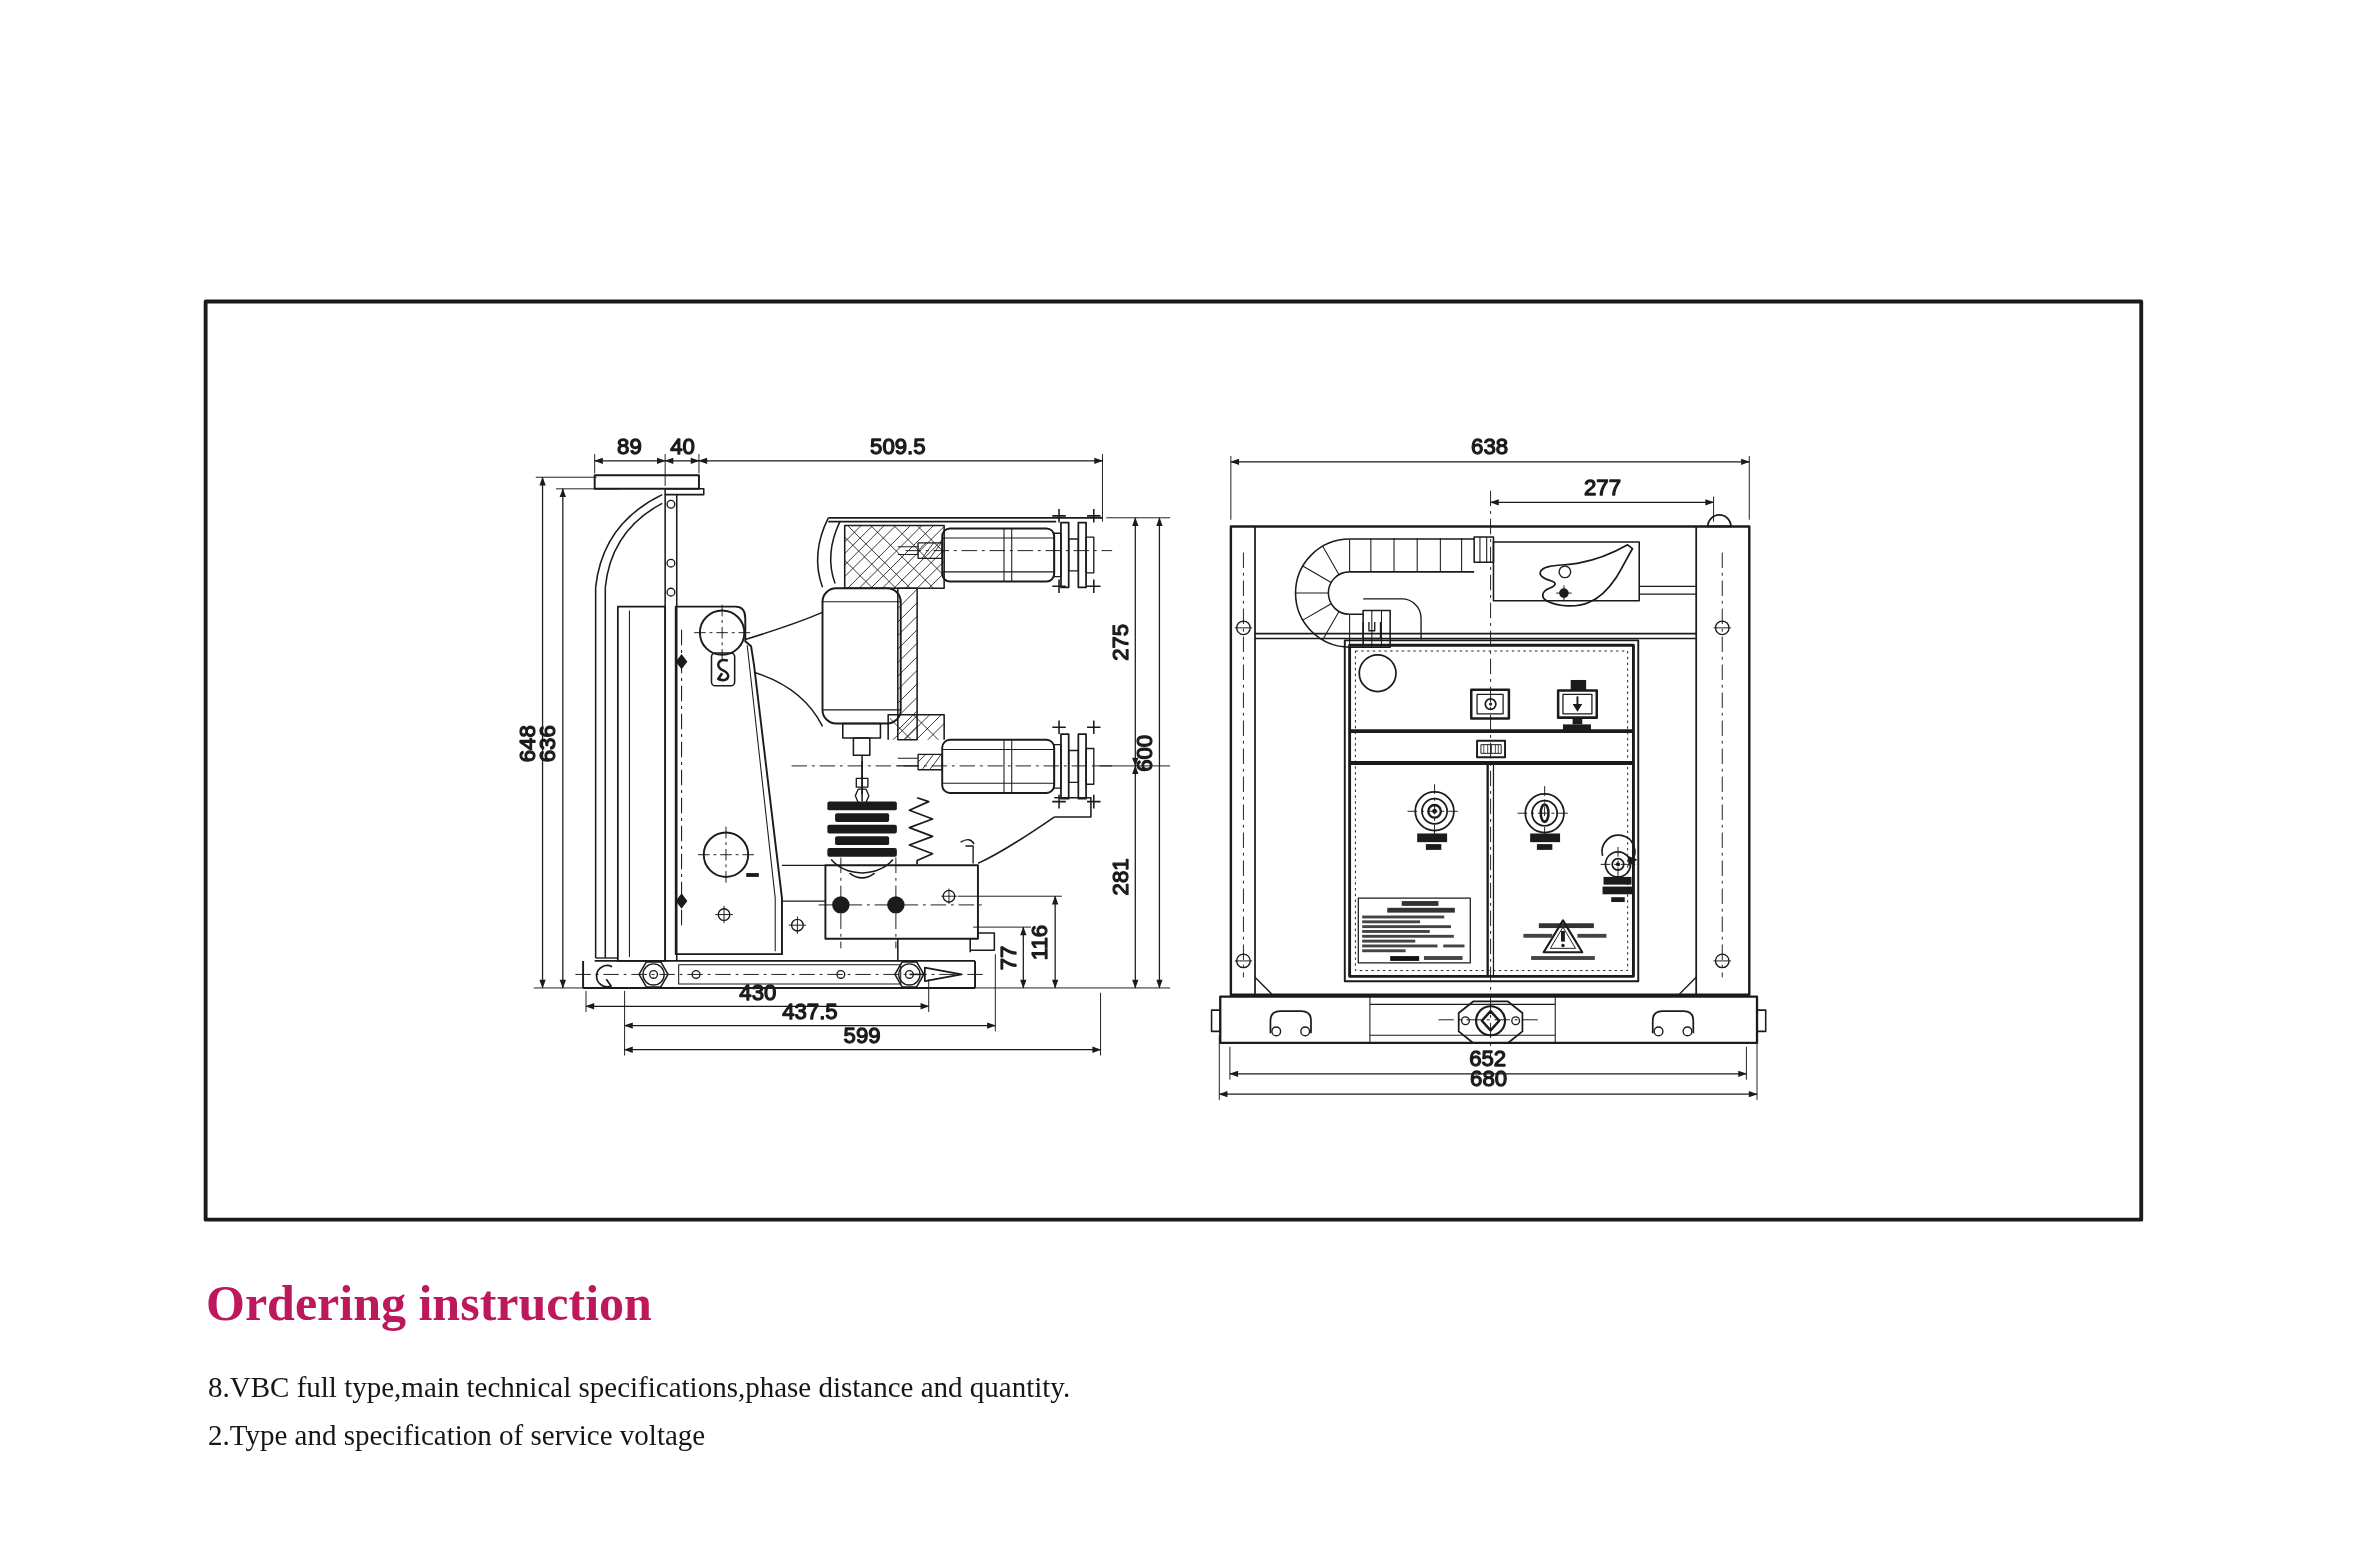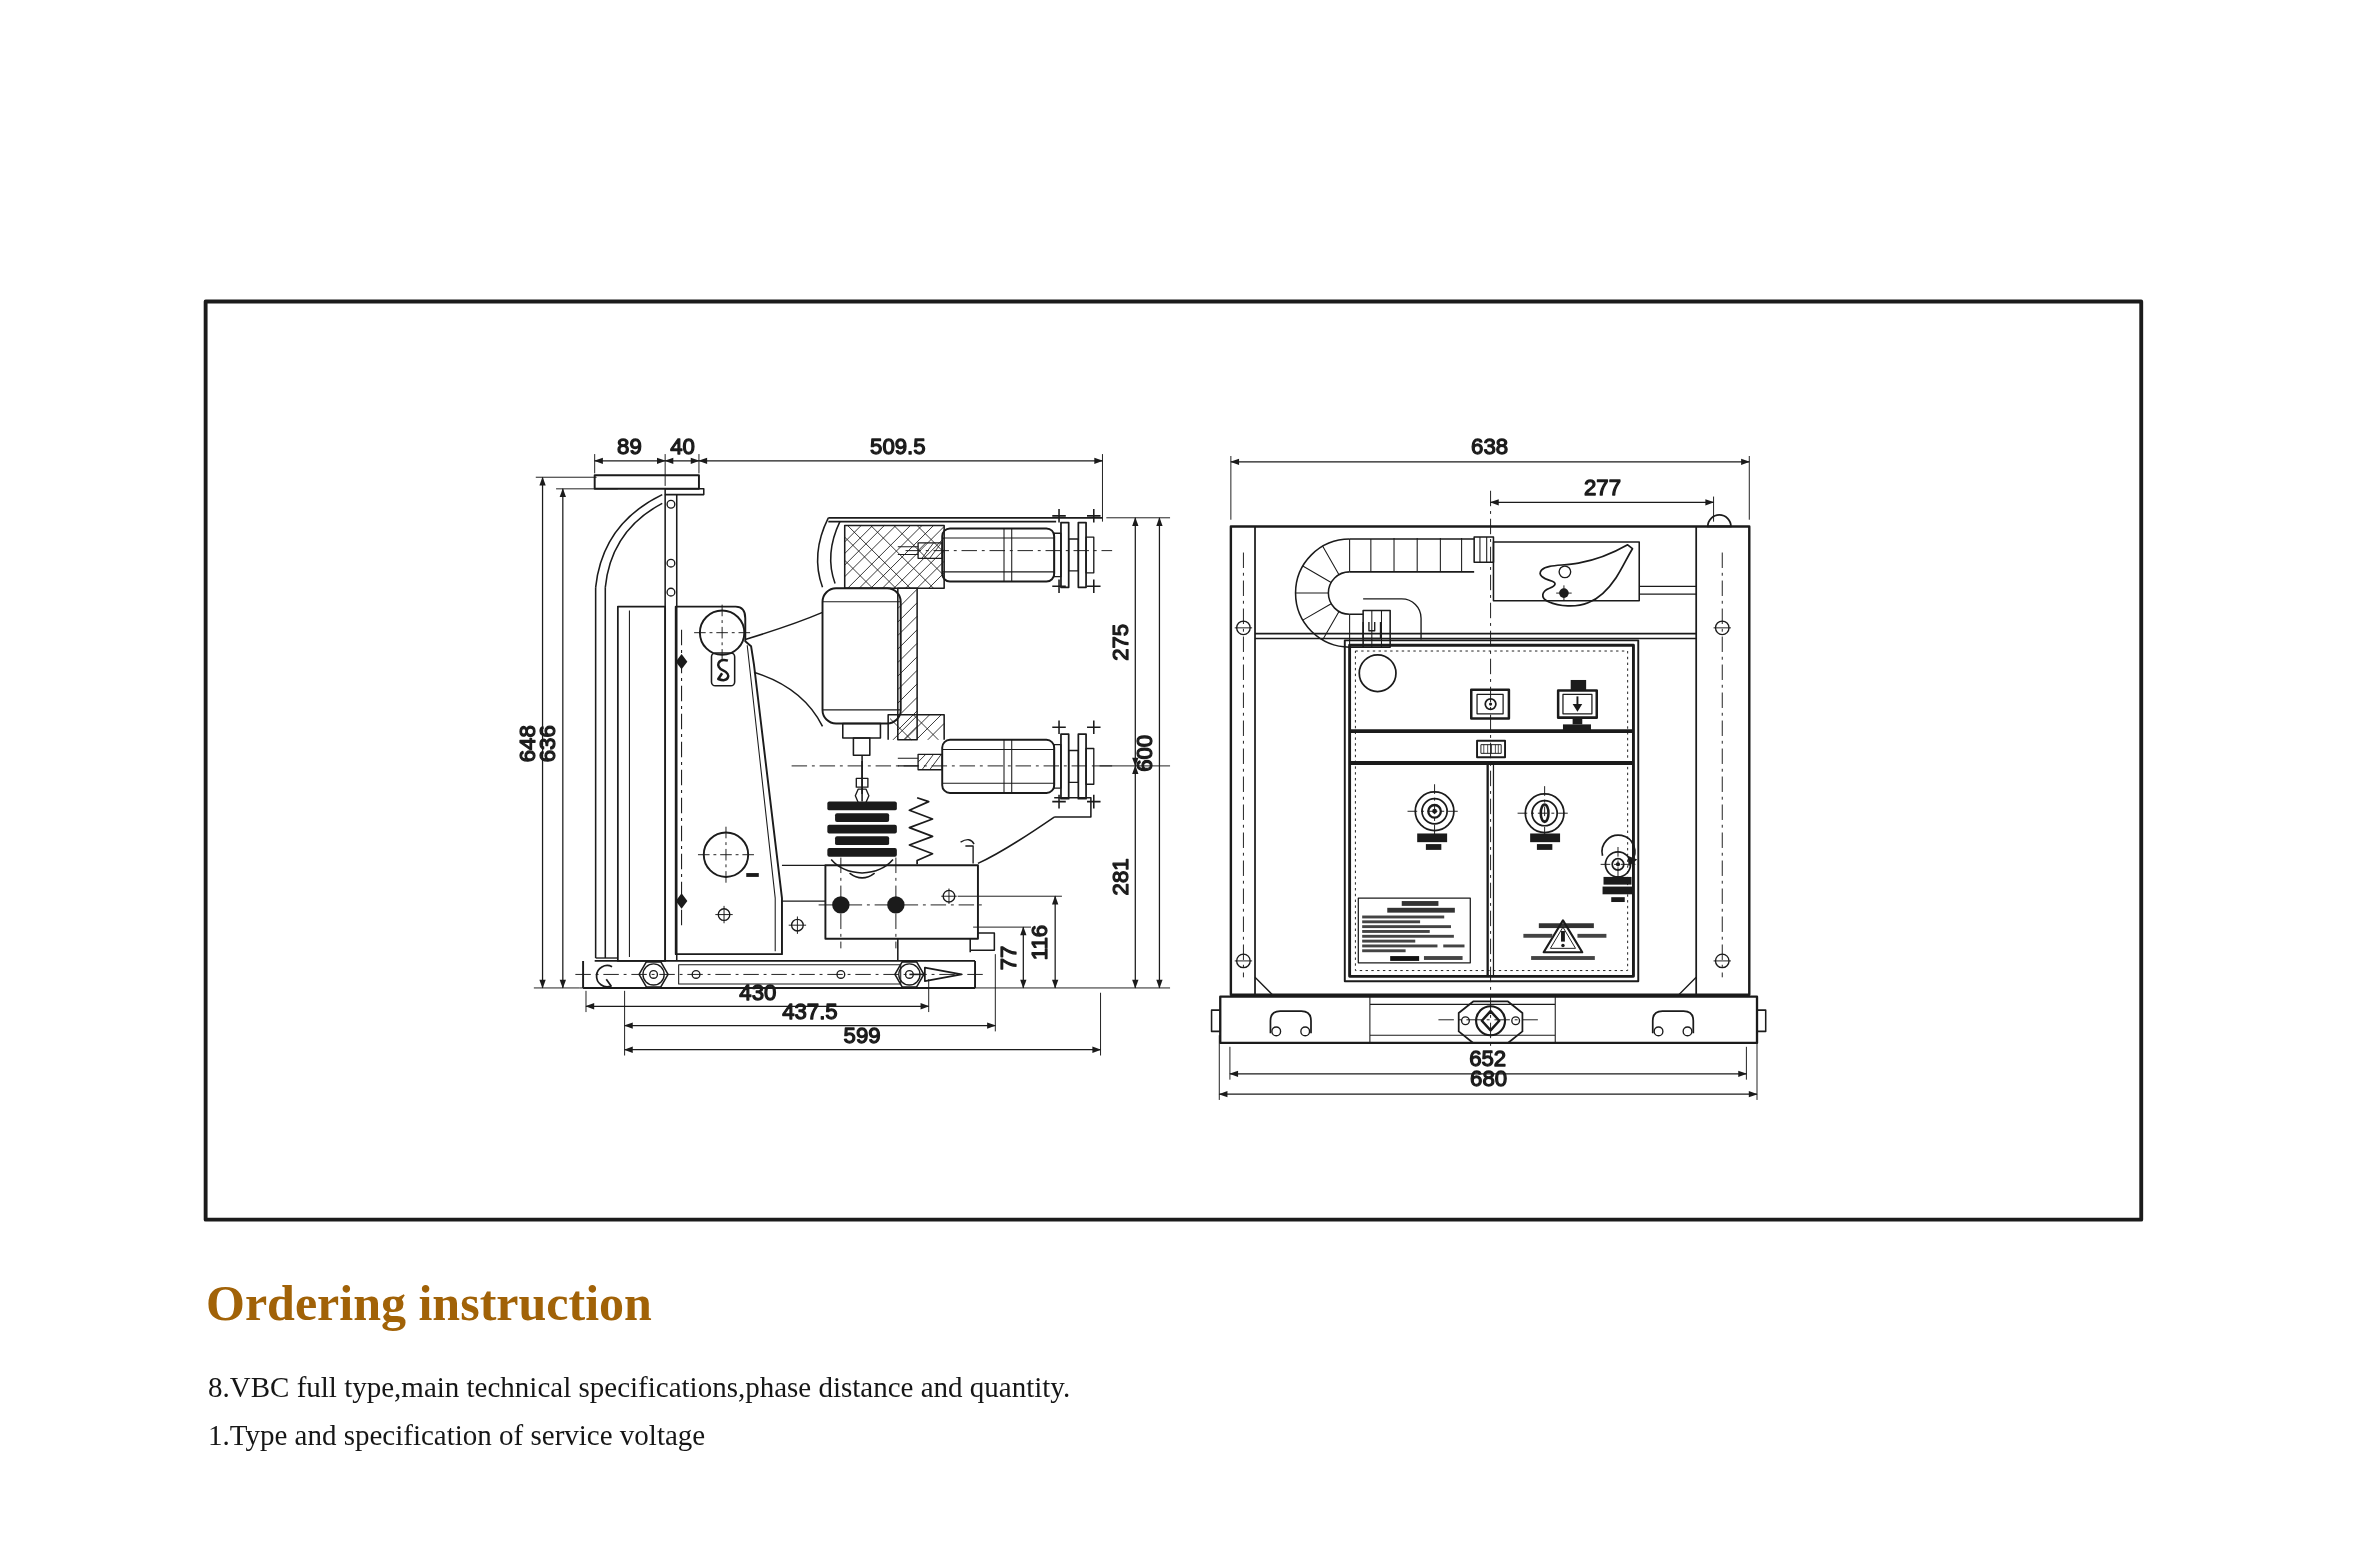--- a/index.html
+++ b/index.html
@@ -1,21 +1,21 @@
 <!DOCTYPE html>
 <html><head>
 <meta charset="utf-8">
 <style>
   html,body{margin:0;padding:0;background:#ffffff;}
   .page{position:relative;width:2371px;height:1554px;background:#ffffff;overflow:hidden;
         font-family:"Liberation Serif", serif;}
   .art{position:absolute;left:0;top:0;}
   .dimtext{font-family:"Liberation Sans", sans-serif;font-size:23px;fill:#1b1b1b;text-anchor:middle;}
   .heading{position:absolute;left:206px;top:1274px;font-size:50px;font-weight:bold;
-           color:#a16207;letter-spacing:0px;font-family:"Liberation Serif", serif;}
+           color:#be185d;letter-spacing:0px;font-family:"Liberation Serif", serif;}
   .instructions{position:absolute;left:208px;top:1367px;}
   .instr{font-size:29px;color:#161616;height:48px;line-height:41px;white-space:nowrap;
          font-family:"Liberation Serif", serif;}
 </style>
 </head>
 <body>
 
 <div class="page">
 
 <svg class="art" width="2371" height="1554" viewBox="0 0 2456 1609">
@@ -360,17 +360,17 @@
         <path d="M1490,1056 H1598" stroke-width="1" stroke-dasharray="16 5 3 5"></path>
       </g>
     </g>
   </g>
 </g>
 </svg>
 
 <div class="heading">Ordering instruction</div>
 <div class="instructions">
   <div class="instr">8.VBC full type,main technical specifications,phase distance and quantity.</div>
-  <div class="instr">1.Type and specification of service voltage</div>
+  <div class="instr">2.Type and specification of service voltage</div>
 </div>
 
 </div>
 
 
 </body></html>

